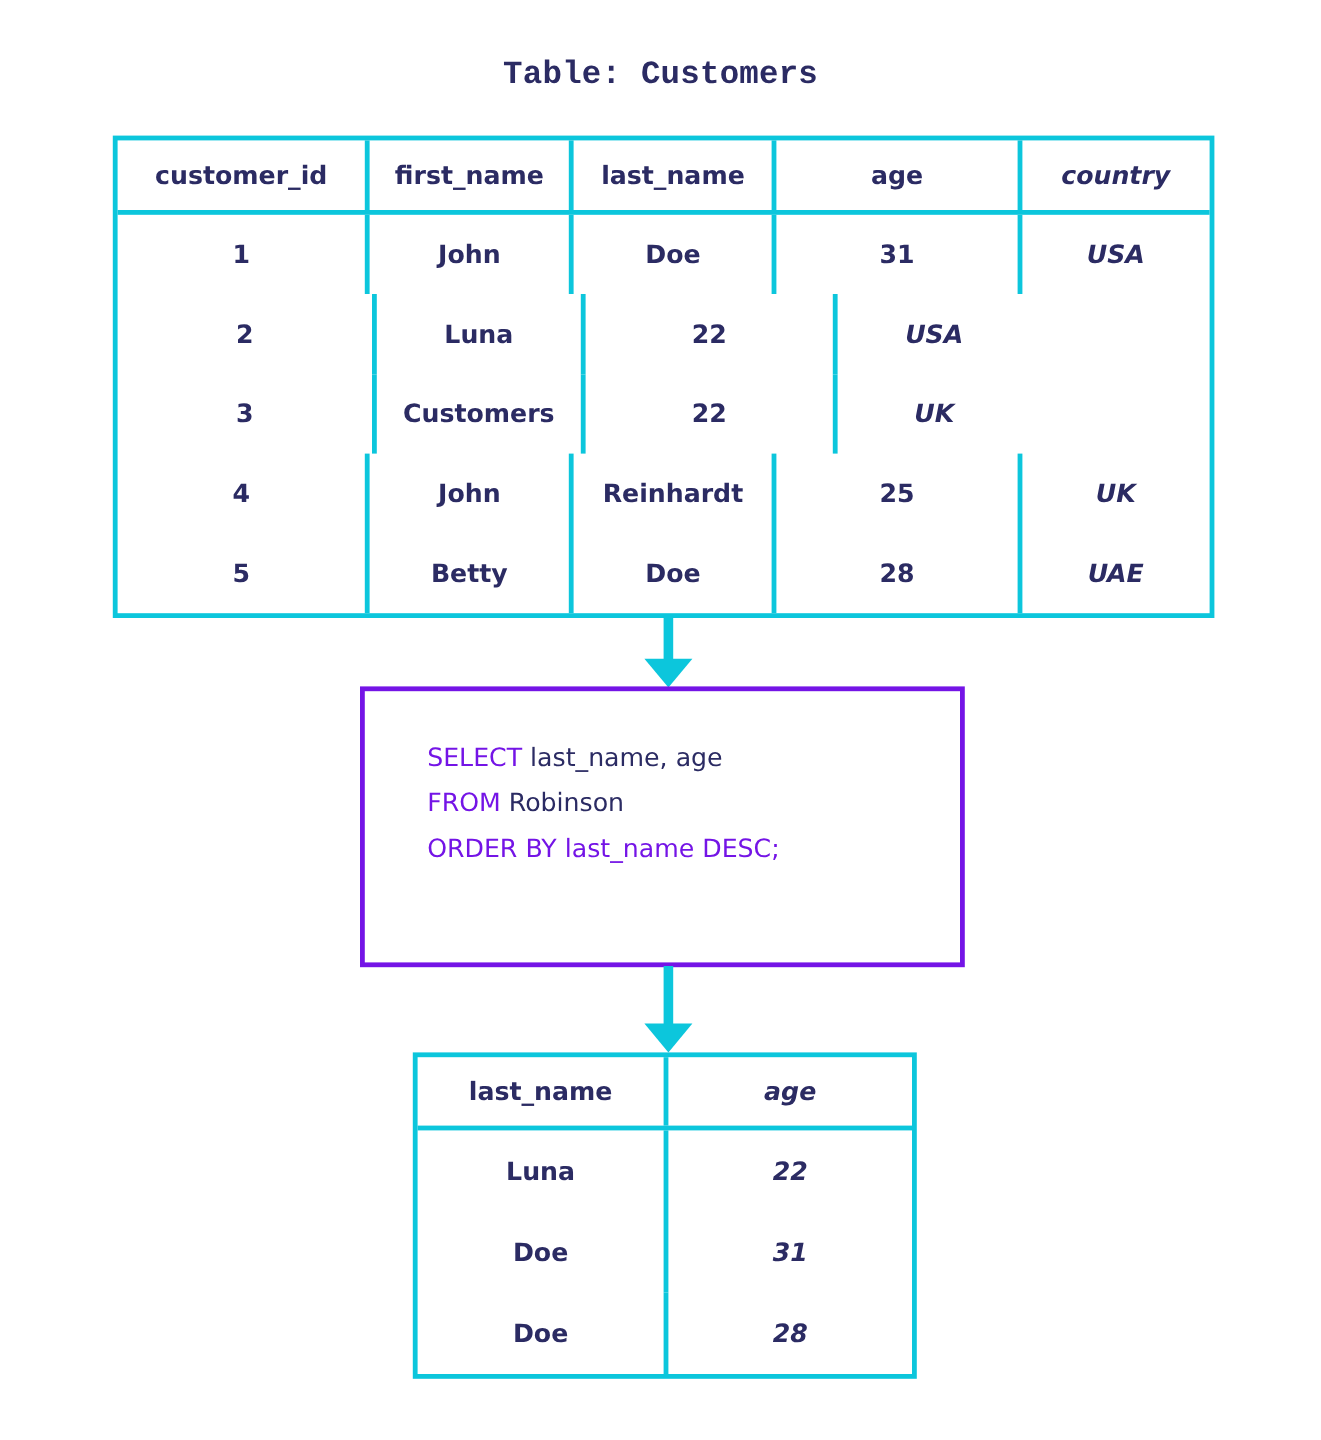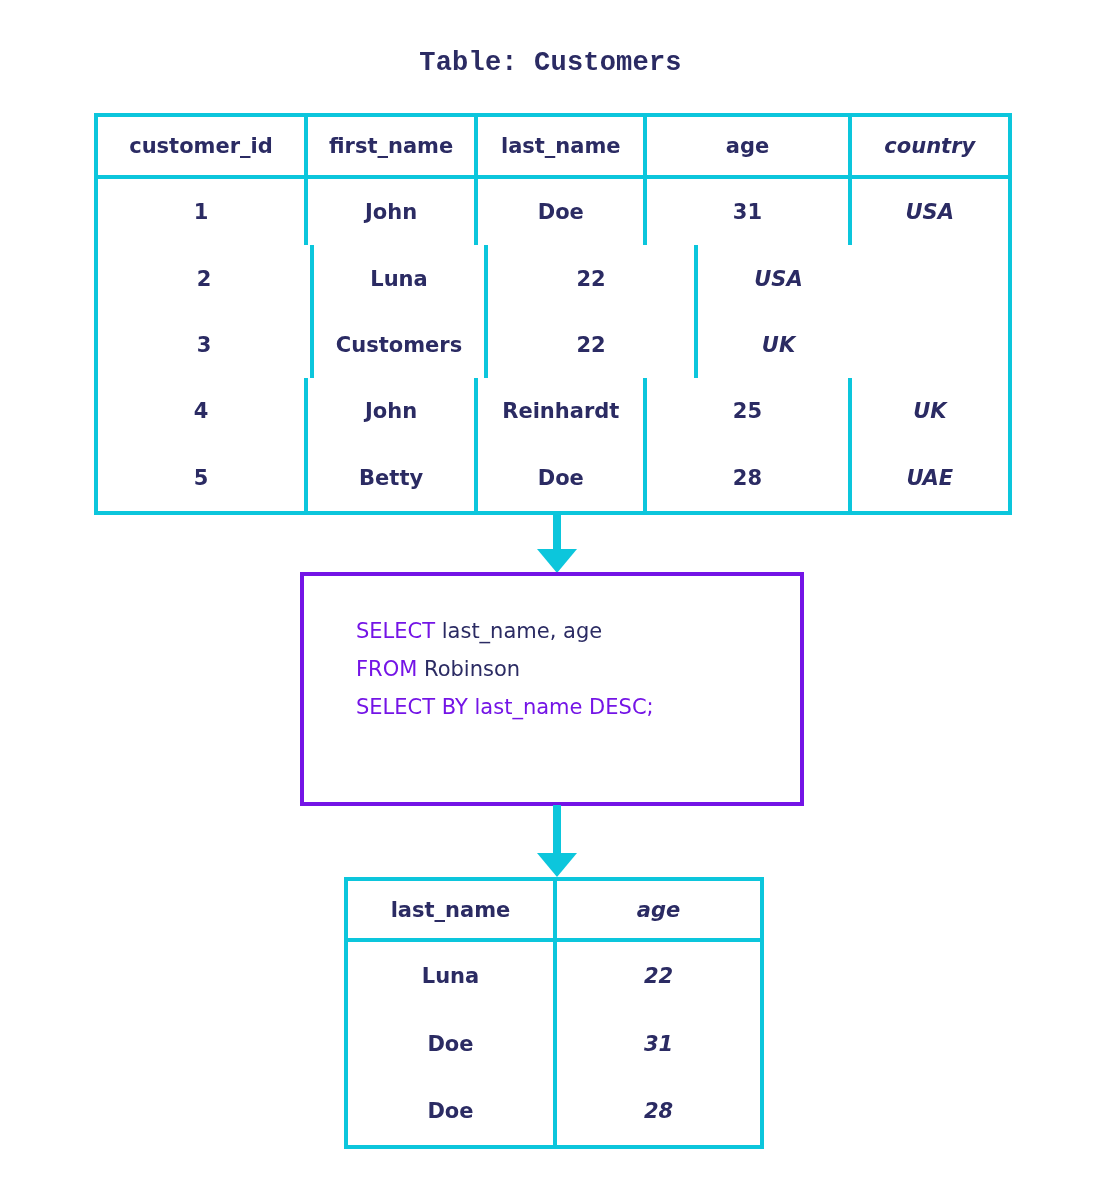--- a/index.html
+++ b/index.html
@@ -199,21 +199,21 @@
   </div>
 
   <div id="query-box">
     <div class="q-line">
       <span class="kw">SELECT</span><span class="idf"> last_name, age</span>
     </div>
     <div class="q-line">
       <span class="kw">FROM</span><span class="idf"> Robinson</span>
     </div>
     <div class="q-line">
-      <span class="kw">SELECT BY</span><span class="kw"> last_name DESC;</span>
+      <span class="kw">ORDER BY</span><span class="kw"> last_name DESC;</span>
     </div>
   </div>
 
   <div id="arrow-2" class="arrow">
     <div class="shaft"></div>
     <div class="head"></div>
   </div>
 
   <div id="result-table" class="db-table">
     <div class="thead">

